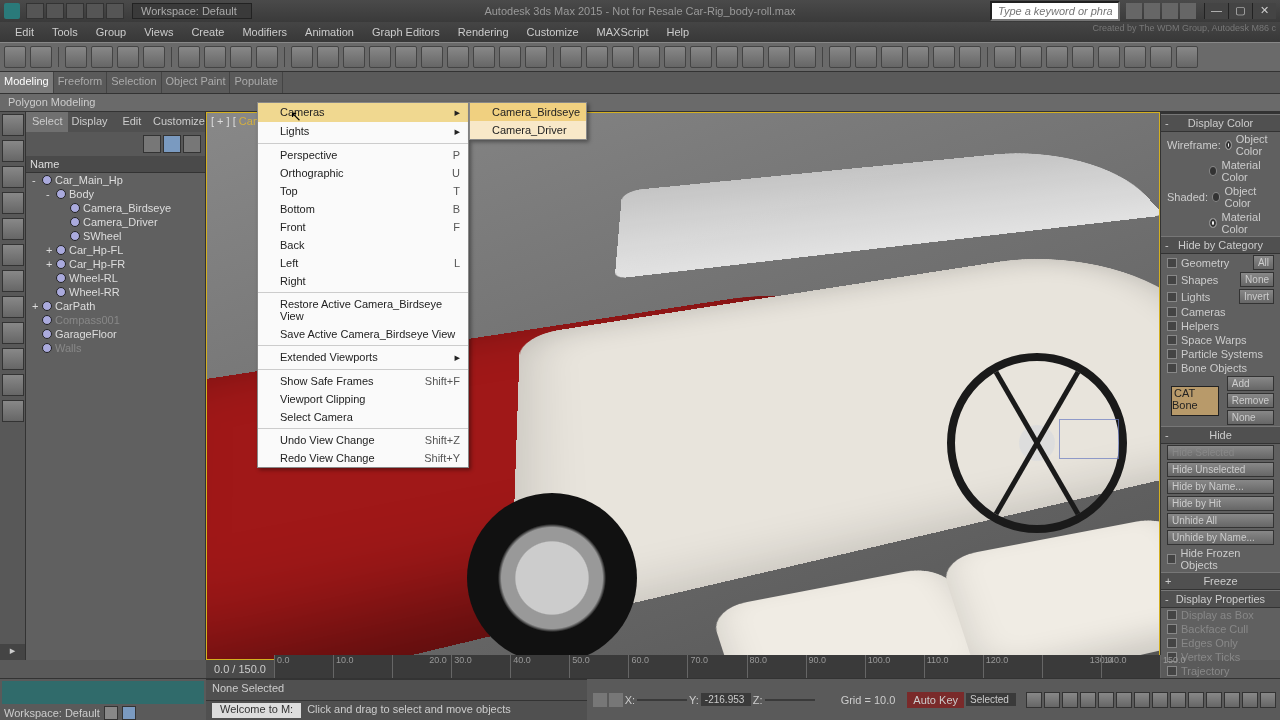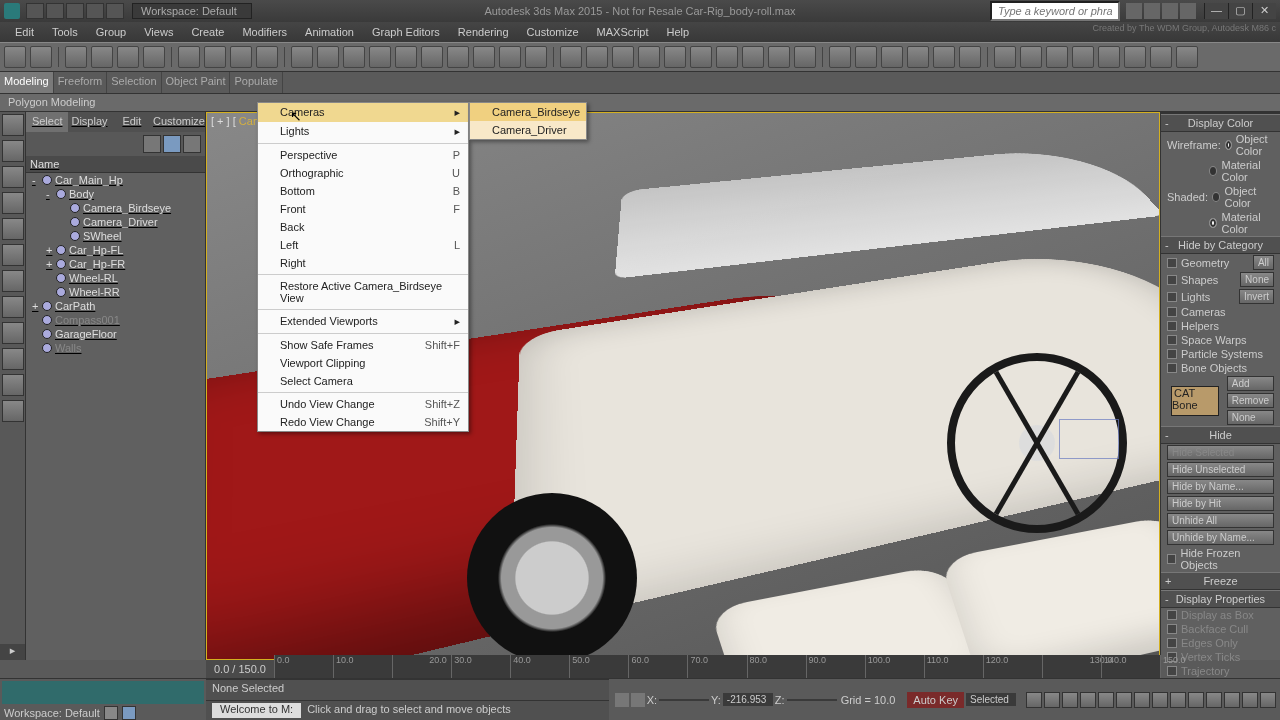--- a/index.html
+++ b/index.html
@@ -23,21 +23,21 @@
 .ribbon { height:22px; background:#5a5a5a; display:flex; border-bottom:1px solid #333; }
 .ribbon .tab { padding:3px 4px; color:#aaa; border-right:1px solid #444; }
 .ribbon .tab.act { background:#7a7a7a; color:#fff; }
 .ribbon-sub { height:18px; background:#6a6a6a; color:#ccc; padding:2px 8px; border-bottom:1px solid #333; }
 
 .main { position:absolute; top:112px; left:0; right:0; bottom:60px; display:flex; }
 .ltools { width:26px; background:#585858; border-right:1px solid #333; display:flex; flex-direction:column; }
 .ltools .lt { width:22px; height:22px; margin:2px; background:linear-gradient(#888,#666); border:1px solid #333; }
 .ltools .ex { margin-top:auto; height:16px; background:#444; text-align:center; color:#ccc; }
 
-.outliner { width:180px; background:#606060; border-right:1px solid #333; display:flex; flex-direction:column;text-decoration:underline; }
+.outliner { width:180px; background:#606060; border-right:1px solid #333; display:flex; flex-direction:column; }
 .outliner .tabs { height:20px; display:flex; background:#505050; color:#ccc; }
 .outliner .tabs span { flex:1; text-align:center; padding:3px 0; }
 .outliner .tabs span.act { background:#707070; }
 .outliner .toolbar2 { height:24px; background:#585858; display:flex; align-items:center; justify-content:flex-end; padding:0 4px; gap:2px; }
 .outliner .toolbar2 .b { width:18px; height:18px; background:#777; border:1px solid #333; }
 .outliner .toolbar2 .b.on { background:#7a9ac0; }
 .outliner .hdr { background:#4a4a4a; color:#ddd; padding:2px 4px; border-bottom:1px solid #333; }
 .outliner .tree { flex:1; overflow:hidden; color:#ddd; }
 .tree-row { display:flex; align-items:center; height:14px; padding-left:4px; }
 .tree-row .tw { width:10px; color:#ddd; }
@@ -476,40 +476,47 @@
     <hr>
     <div class="row">
       <span>Perspective</span>
       <span class="sc">P</span>
     </div>
     <div class="row">
       <span>Orthographic</span>
       <span class="sc">U</span>
     </div>
     <div class="row">
+      <span>Top</span>
+      <span class="sc">T</span>
+    </div>
+    <div class="row">
       <span>Bottom</span>
       <span class="sc">B</span>
     </div>
     <div class="row">
       <span>Front</span>
       <span class="sc">F</span>
     </div>
     <div class="row">
       <span>Back</span>
     </div>
     <div class="row">
       <span>Left</span>
       <span class="sc">L</span>
     </div>
     <div class="row">
       <span>Right</span>
     </div>
     <hr>
     <div class="row">
       <span>Restore Active Camera_Birdseye View</span>
+    </div>
+    <div class="row">
+      <span>Save Active Camera_Birdseye View</span>
     </div>
     <hr>
     <div class="row">
       <span>Extended Viewports</span>
       <span class="ar">▸</span>
     </div>
     <hr>
     <div class="row">
       <span>Show Safe Frames</span>
       <span class="sc">Shift+F</span>
@@ -576,21 +583,21 @@
   </div>
   <div class="coords">
     <span style="width:14px;height:14px;background:#777"></span>
     <span style="width:14px;height:14px;background:#777"></span>
     <span>X:</span>
       <span class="f"></span>
     <span>Y:</span>
       <span class="f">-216.953</span>
     <span>Z:</span>
       <span class="f"></span>
-    <span style="margin-left:2px">Grid = 10.0</span>
+    <span style="margin-left:24px">Grid = 10.0</span>
   </div>
   <div class="coords">
     <span class="btn" style="background:#7a2a2a;padding:2px 6px">Auto Key</span>
     <span class="f">Selected</span>
   </div>
   <div class="pbtns" id="pbtns">
       <span></span>
       <span></span>
       <span></span>
       <span></span>

